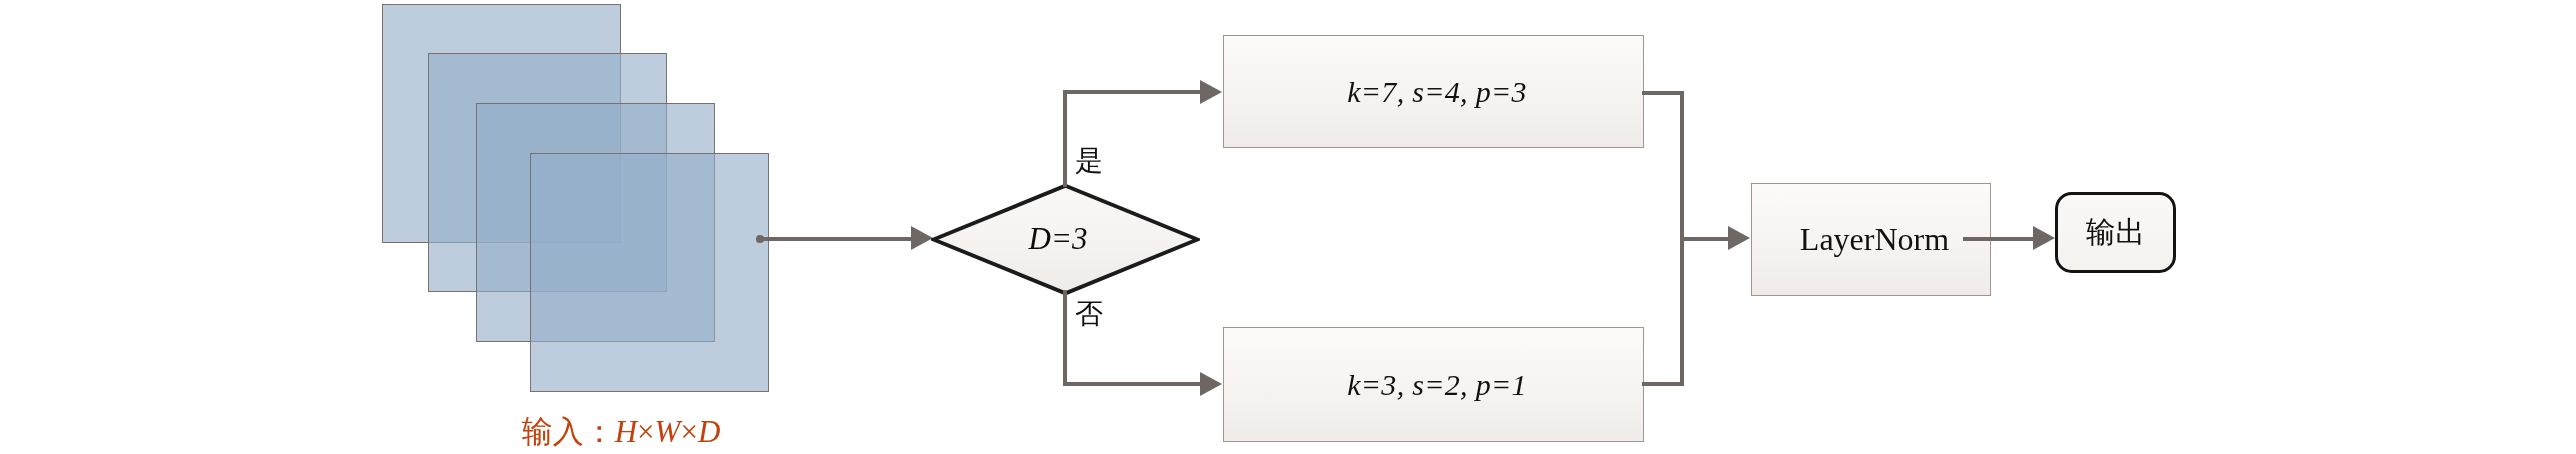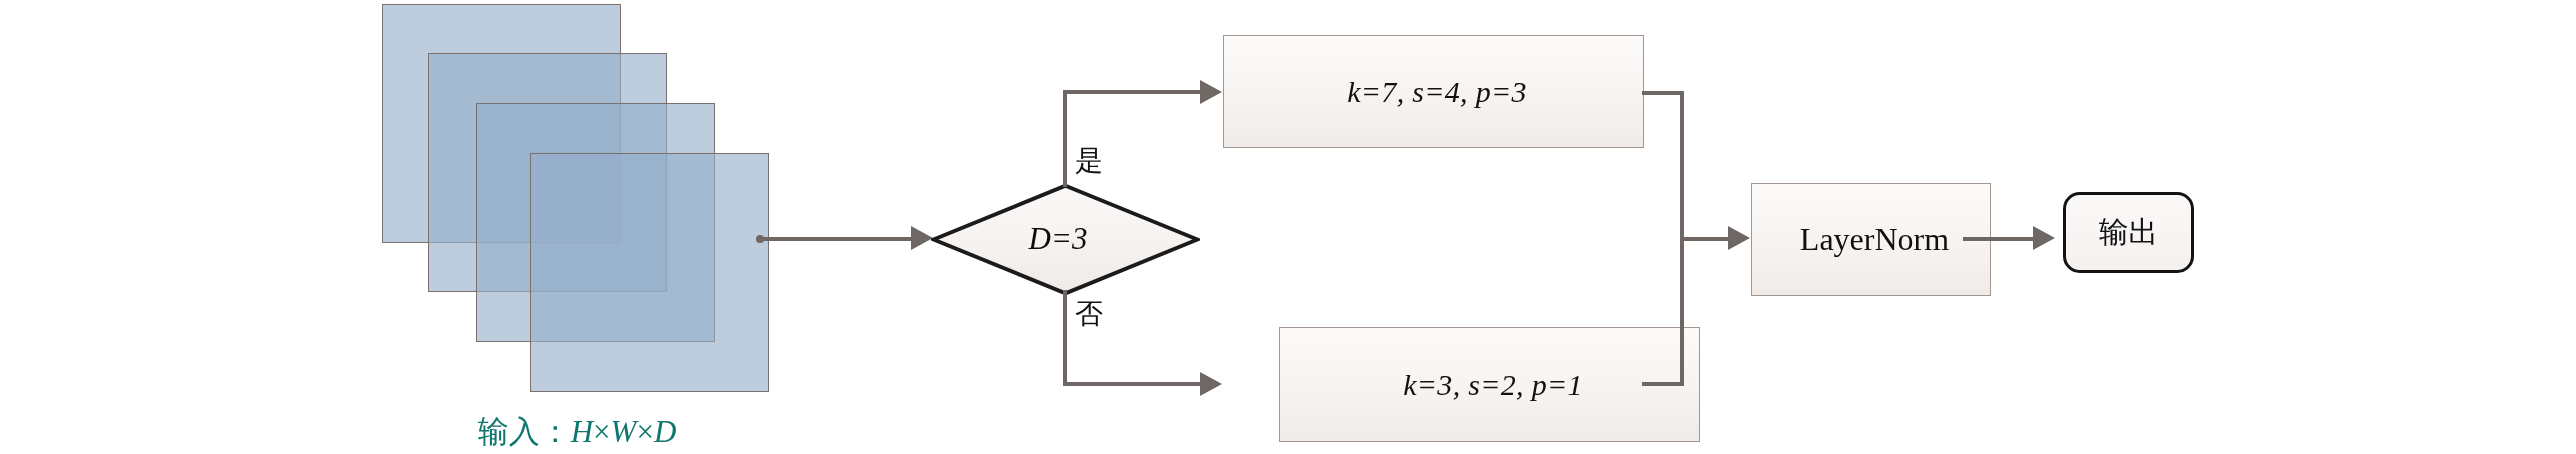--- a/index.html
+++ b/index.html
@@ -82,23 +82,24 @@
     font-size:28px;
     font-style:normal;
     color:#111;
     white-space:nowrap;
   }
 
   
   .caption{
     position:absolute;
     font-size:31px;
-    color:#0f766e;
+    color:#c2410c;
     white-space:nowrap;
     transform:translateX(-50%);
+    margin-left:44px;
   }
   .caption .it{font-style:italic;}
 </style>
 </head>
 <body>
 
 <div id="stage">
 
   <div>
     <div class="layer" style="left:382px;top:3.8px;width:239px;height:239px;"></div>
@@ -136,35 +137,35 @@
 
   <div class="vline" style="left:1063px;top:290px;height:96px;"></div>
   <div class="hline" style="left:1063px;top:382px;width:138px;"></div>
   <div class="arrowhead arrow-right" style="left:1200px;top:372px;"></div>
   <div class="branchlabel" style="left:1075px;top:295px;">否</div>
 
   <div class="procbox" style="left:1223px;top:35px;width:421px;height:113px;">
     <span class="mathtxt">k=7, s=4, p=3</span>
   </div>
 
-  <div class="procbox" style="left:1279px;top:327px;width:421px;height:115px;">
+  <div class="procbox" style="left:1223px;top:327px;width:421px;height:115px;">
     <span class="mathtxt">k=3, s=2, p=1</span>
   </div>
 
   <div class="hline" style="left:1642px;top:91px;width:42px;"></div>
   <div class="hline" style="left:1642px;top:382px;width:42px;"></div>
   <div class="vline" style="left:1680px;top:91px;height:295px;"></div>
   <div class="hline" style="left:1680px;top:237px;width:50px;"></div>
   <div class="arrowhead arrow-right" style="left:1728px;top:226px;"></div>
 
   <div class="procbox" style="left:1751px;top:183px;width:240px;height:113px;">
     <span class="plaintxt">LayerNorm</span>
   </div>
 
   <div class="hline" style="left:1963px;top:237px;width:72px;"></div>
   <div class="arrowhead arrow-right" style="left:2033px;top:226px;"></div>
 
-  <div class="terminal" style="left:2055px;top:192px;width:131px;height:81px;margin-left:8px;">
+  <div class="terminal" style="left:2055px;top:192px;width:121px;height:81px;">
     <span>输出</span>
   </div>
 
 </div>
 
 
 </body></html>

